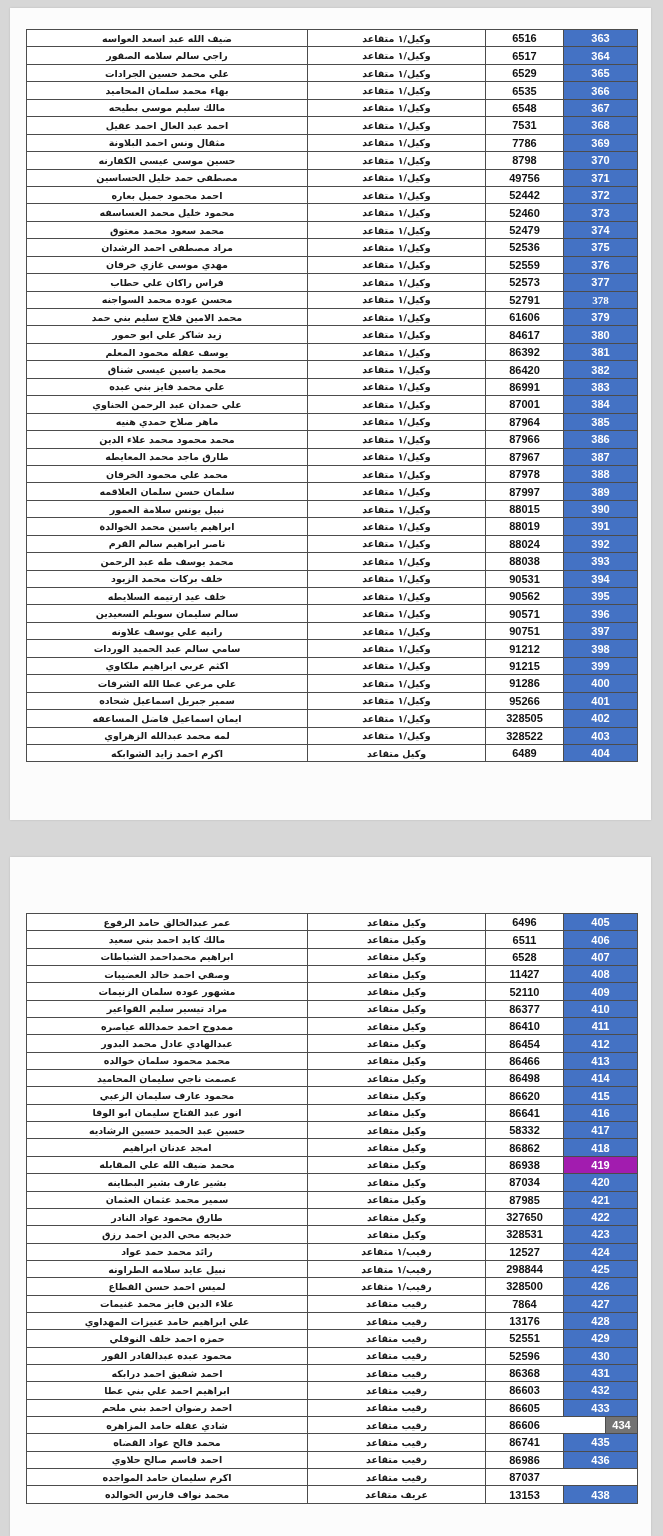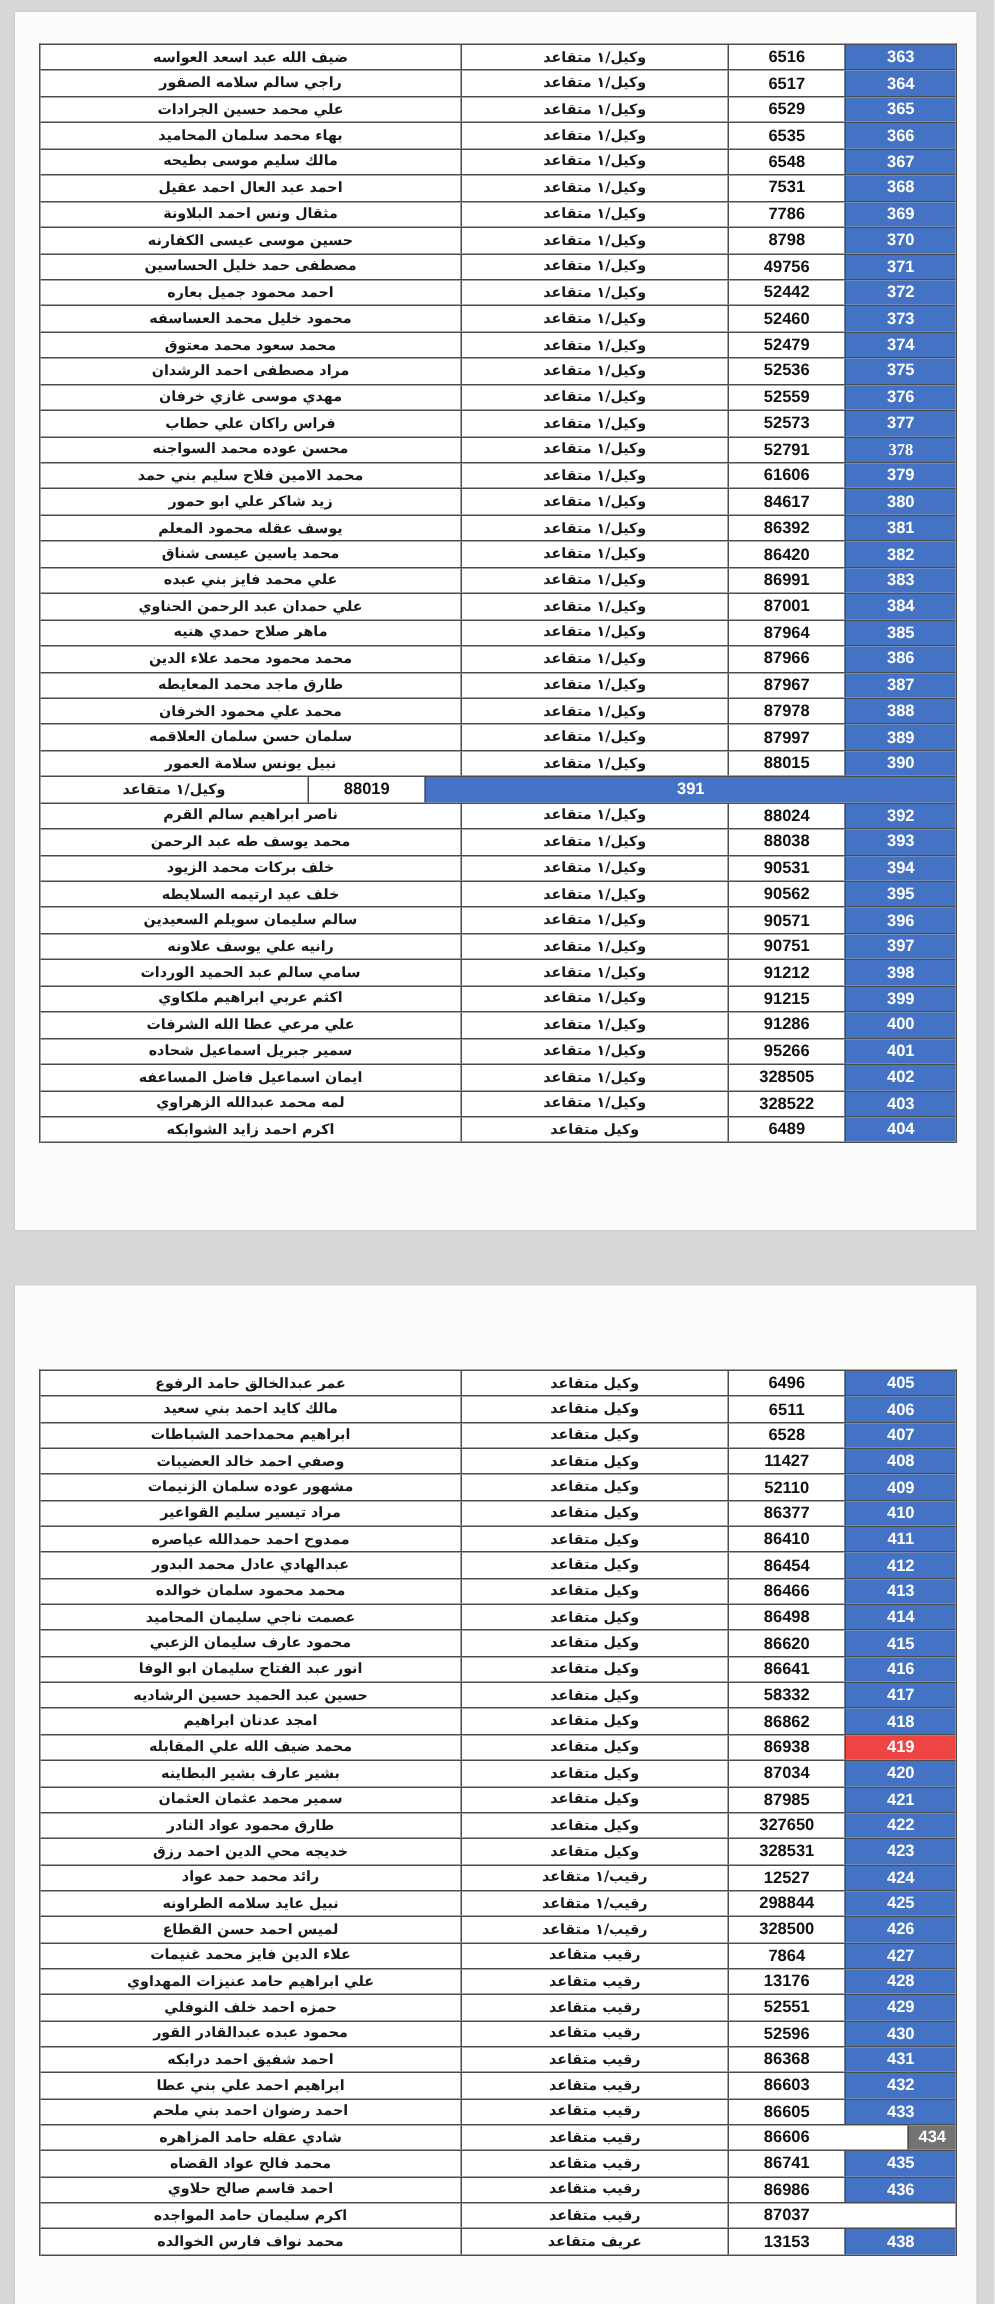--- a/index.html
+++ b/index.html
@@ -217,20 +217,21 @@
           <div class="cell sn">87997</div>
           <div class="cell num" style="background: rgb(68, 114, 196); color: rgb(255, 255, 255);">389</div>
         </div>
         <div class="row">
           <div class="cell name">نبيل يونس سلامة العمور</div>
           <div class="cell rank">وكيل/١ متقاعد</div>
           <div class="cell sn">88015</div>
           <div class="cell num" style="background: rgb(68, 114, 196); color: rgb(255, 255, 255);">390</div>
         </div>
         <div class="row">
+          <div class="cell name">ابراهيم ياسين محمد الخوالدة</div>
           <div class="cell rank">وكيل/١ متقاعد</div>
           <div class="cell sn">88019</div>
           <div class="cell num" style="background: rgb(68, 114, 196); color: rgb(255, 255, 255);">391</div>
         </div>
         <div class="row">
           <div class="cell name">ناصر ابراهيم سالم القرم</div>
           <div class="cell rank">وكيل/١ متقاعد</div>
           <div class="cell sn">88024</div>
           <div class="cell num" style="background: rgb(68, 114, 196); color: rgb(255, 255, 255);">392</div>
         </div>
@@ -391,21 +392,21 @@
         <div class="row">
           <div class="cell name">امجد عدنان ابراهيم</div>
           <div class="cell rank">وكيل متقاعد</div>
           <div class="cell sn">86862</div>
           <div class="cell num" style="background: rgb(68, 114, 196); color: rgb(255, 255, 255);">418</div>
         </div>
         <div class="row">
           <div class="cell name">محمد ضيف الله علي المقابله</div>
           <div class="cell rank">وكيل متقاعد</div>
           <div class="cell sn">86938</div>
-          <div class="cell num" style="background: #ef4444; color: rgb(255, 255, 255);">419</div>
+          <div class="cell num" style="background: #a21caf; color: rgb(255, 255, 255);">419</div>
         </div>
         <div class="row">
           <div class="cell name">بشير عارف بشير البطاينه</div>
           <div class="cell rank">وكيل متقاعد</div>
           <div class="cell sn">87034</div>
           <div class="cell num" style="background: rgb(68, 114, 196); color: rgb(255, 255, 255);">420</div>
         </div>
         <div class="row">
           <div class="cell name">سمير محمد عثمان العثمان</div>
           <div class="cell rank">وكيل متقاعد</div>

